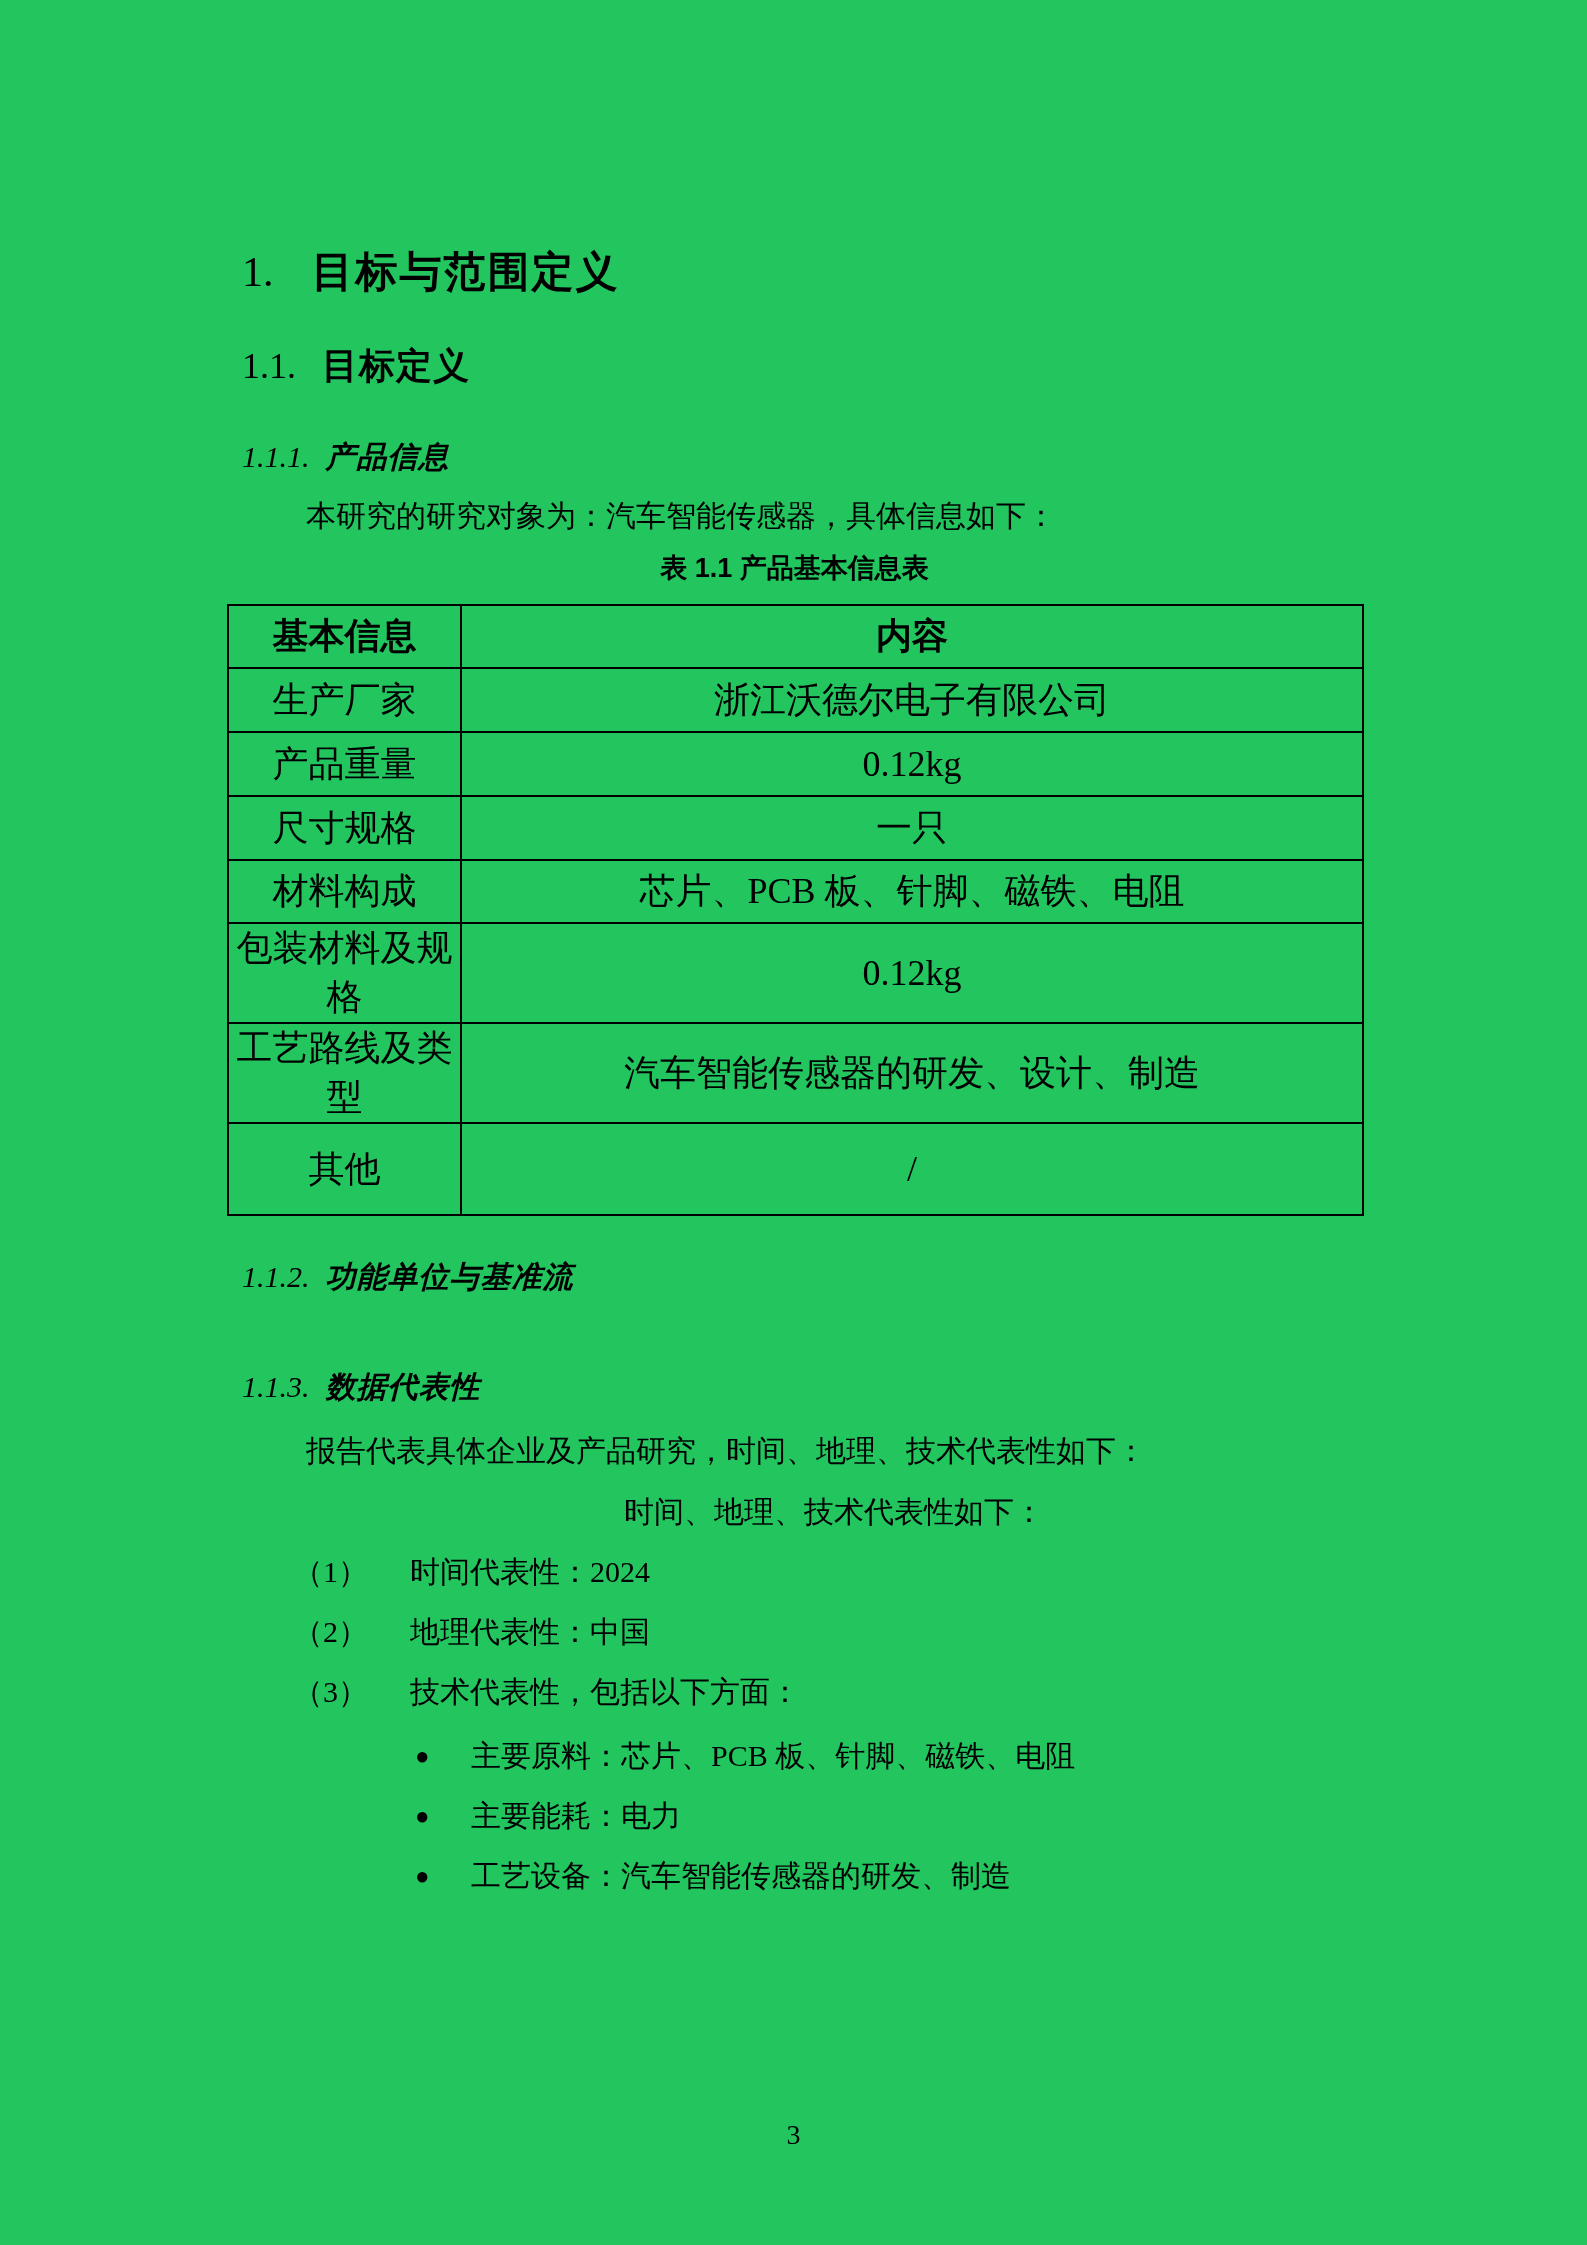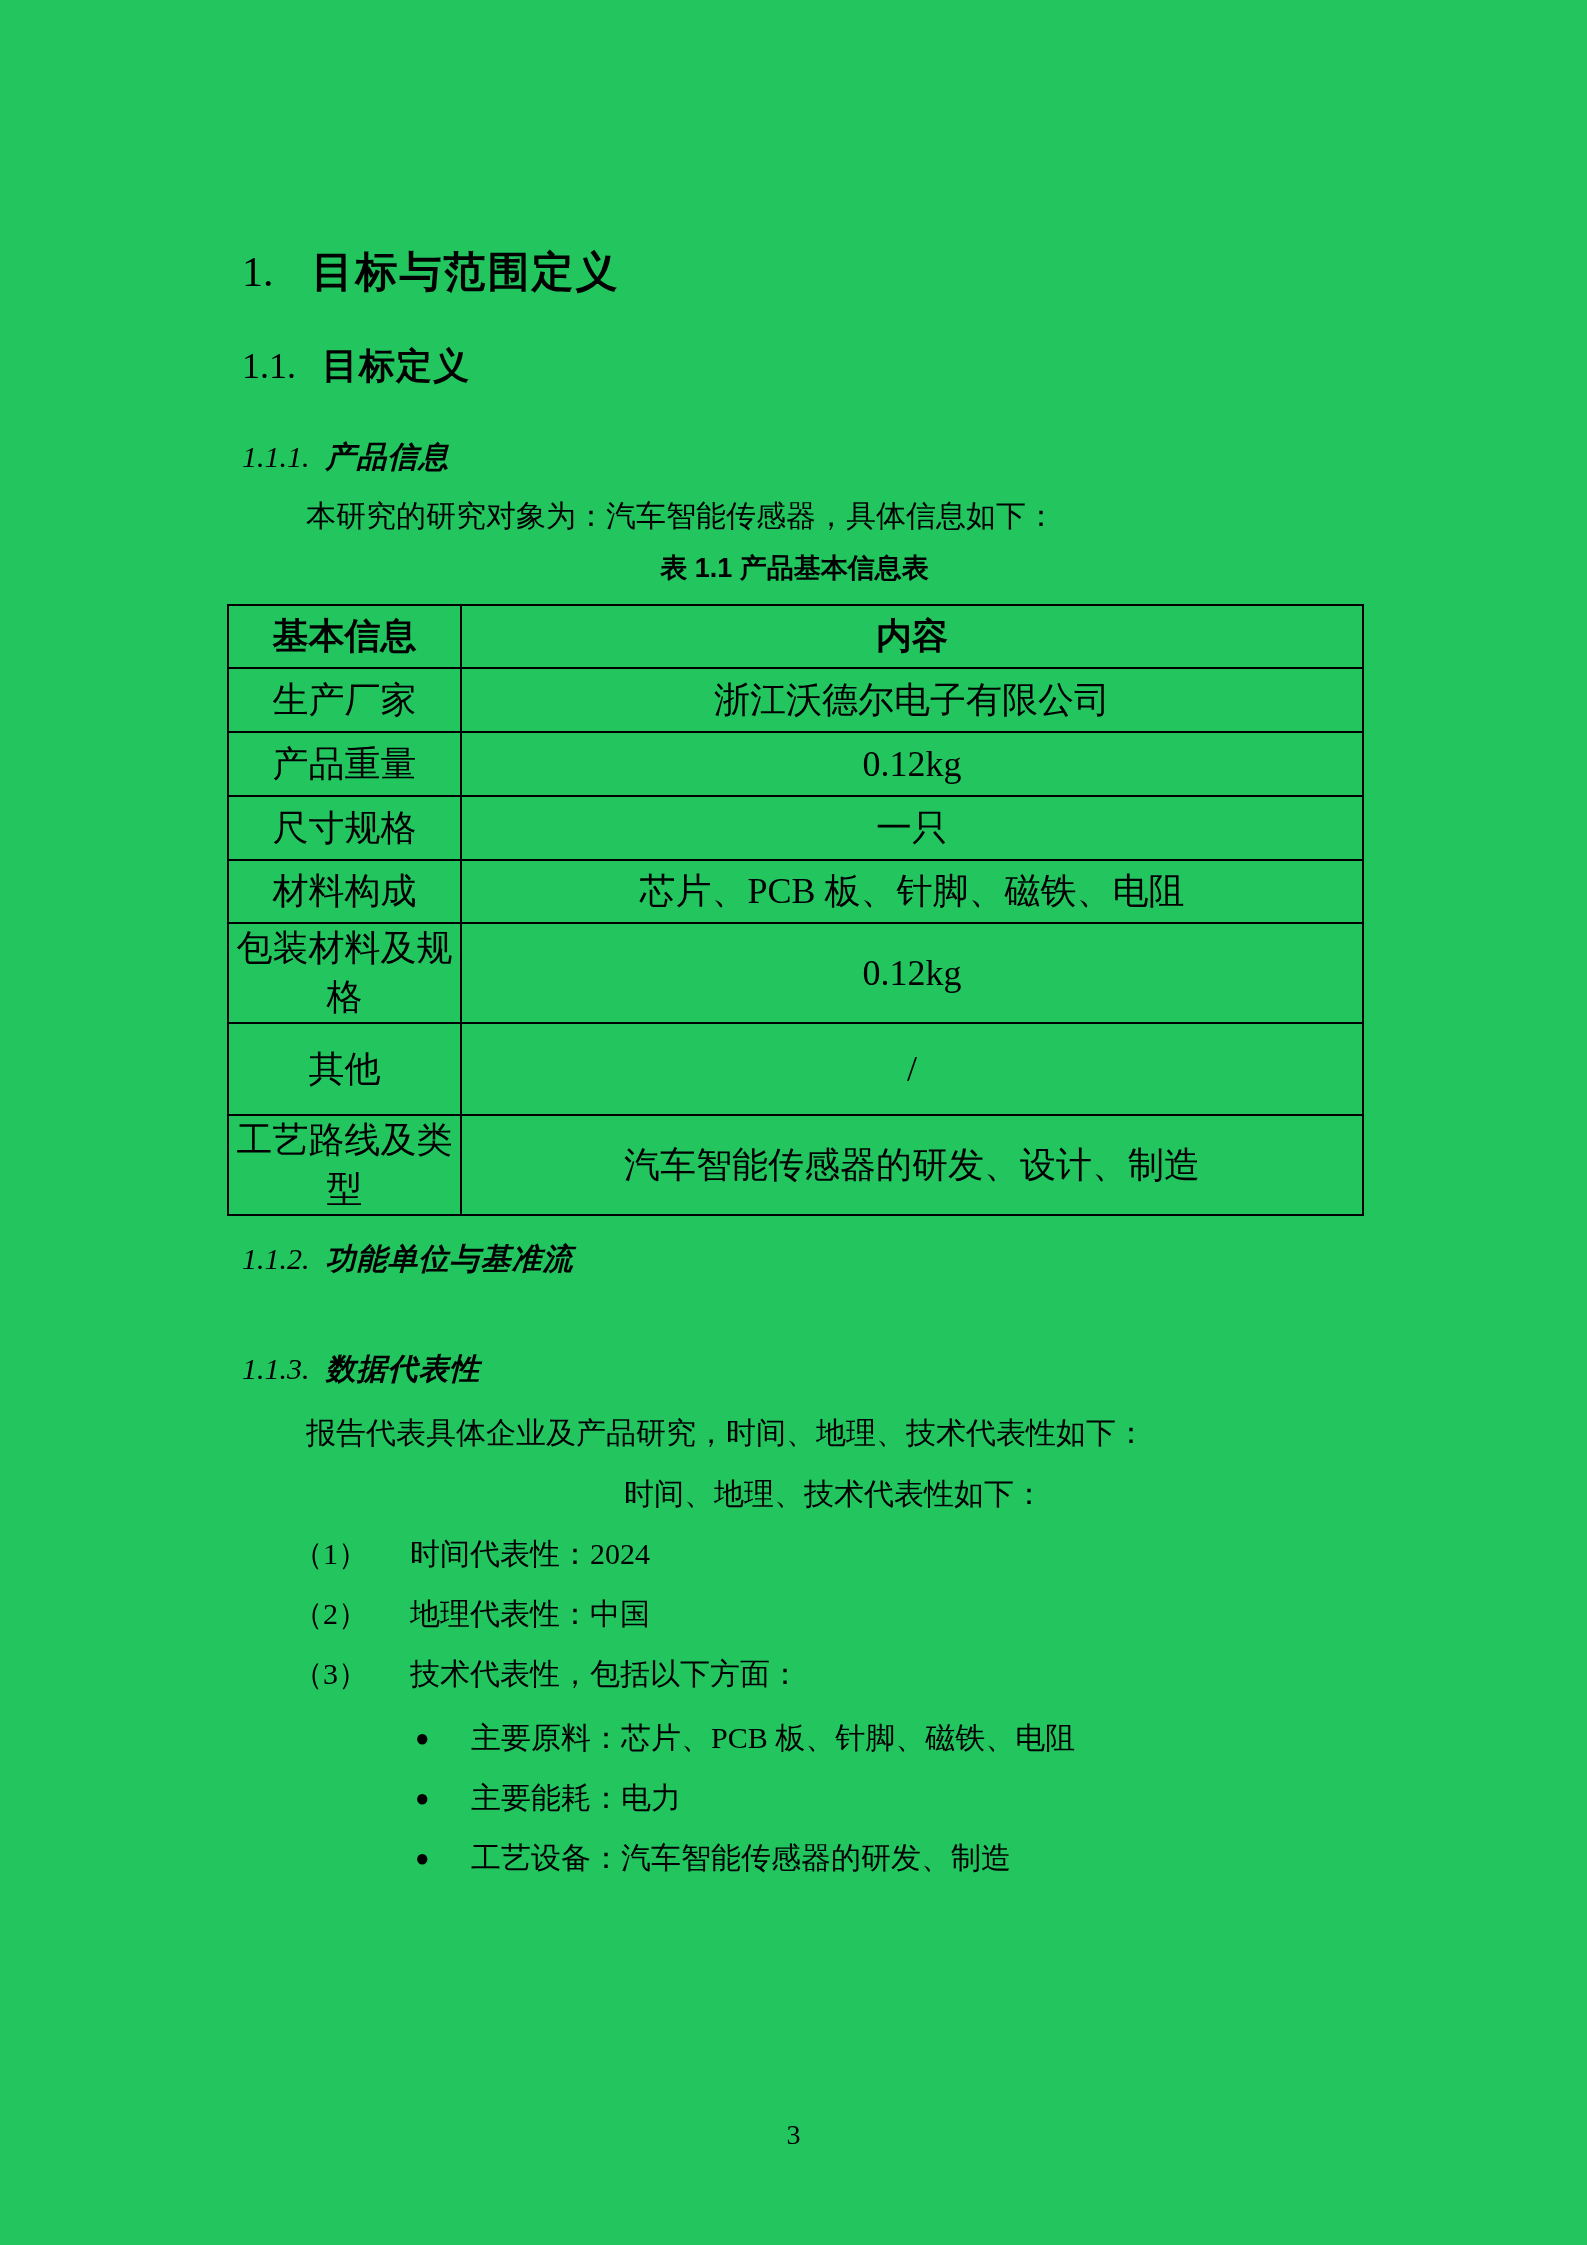--- a/index.html
+++ b/index.html
@@ -27,21 +27,21 @@
   .h1 .sec-title { font-family: "Liberation Sans", "DejaVu Sans", sans-serif; font-size: 42px; font-weight: bold; letter-spacing: 2px; }
 
   .h2 { margin-top: 41px; padding-left: 15px; line-height: 40px; white-space: nowrap; }
   .h2 .sec-num { font-size: 36px; margin-right: 26px; }
   .h2 .sec-title { font-family: "Liberation Sans", "DejaVu Sans", sans-serif; font-size: 36px; font-weight: bold; letter-spacing: 1px; }
 
   .h3 { padding-left: 15px; line-height: 38px; white-space: nowrap; font-style: italic; }
   .h3 .sec-num { font-size: 30px; margin-right: 16px; }
   .h3 .sec-title { font-family: "Liberation Sans", "DejaVu Sans", sans-serif; font-size: 30px; font-weight: bold; letter-spacing: 1px; }
   .h3-1 { margin-top: 45px; }
-  .h3-2 { margin-top: 24px; }
+  .h3-2 { margin-top: 42px; }
   .h3-3 { margin-top: 67px; }
 
   
   .para { font-size: 30px; line-height: 38px; padding-left: 79px; white-space: nowrap; }
   .para1 { margin-top: 16px; }
   .para2 { margin-top: 27px; }
   .para3 { margin-top: 21px; }
   .para4 { margin-top: 23px; text-align: center; }
 
   
@@ -144,27 +144,27 @@
       </tr>
       <tr class="row-s2">
         <td>材料构成</td>
         <td>芯片、PCB 板、针脚、磁铁、电阻</td>
       </tr>
       <tr class="row-s2">
         <td>包装材料及规格</td>
         <td>0.12kg</td>
       </tr>
       <tr class="row-tall">
+        <td>工艺路线及类型</td>
+        <td>汽车智能传感器的研发、设计、制造</td>
+      </tr>
+      <tr class="row-tall">
         <td>其他</td>
         <td>/</td>
       </tr>
-      <tr class="row-tall">
-        <td>工艺路线及类型</td>
-        <td>汽车智能传感器的研发、设计、制造</td>
-      </tr>
     </tbody>
       </table>
 
     <div class="h3 h3-2">
       <span class="sec-num">1.1.2.</span><span class="sec-title">功能单位与基准流</span>
     </div>
 
 
     <div class="h3 h3-3">
       <span class="sec-num">1.1.3.</span><span class="sec-title">数据代表性</span>

